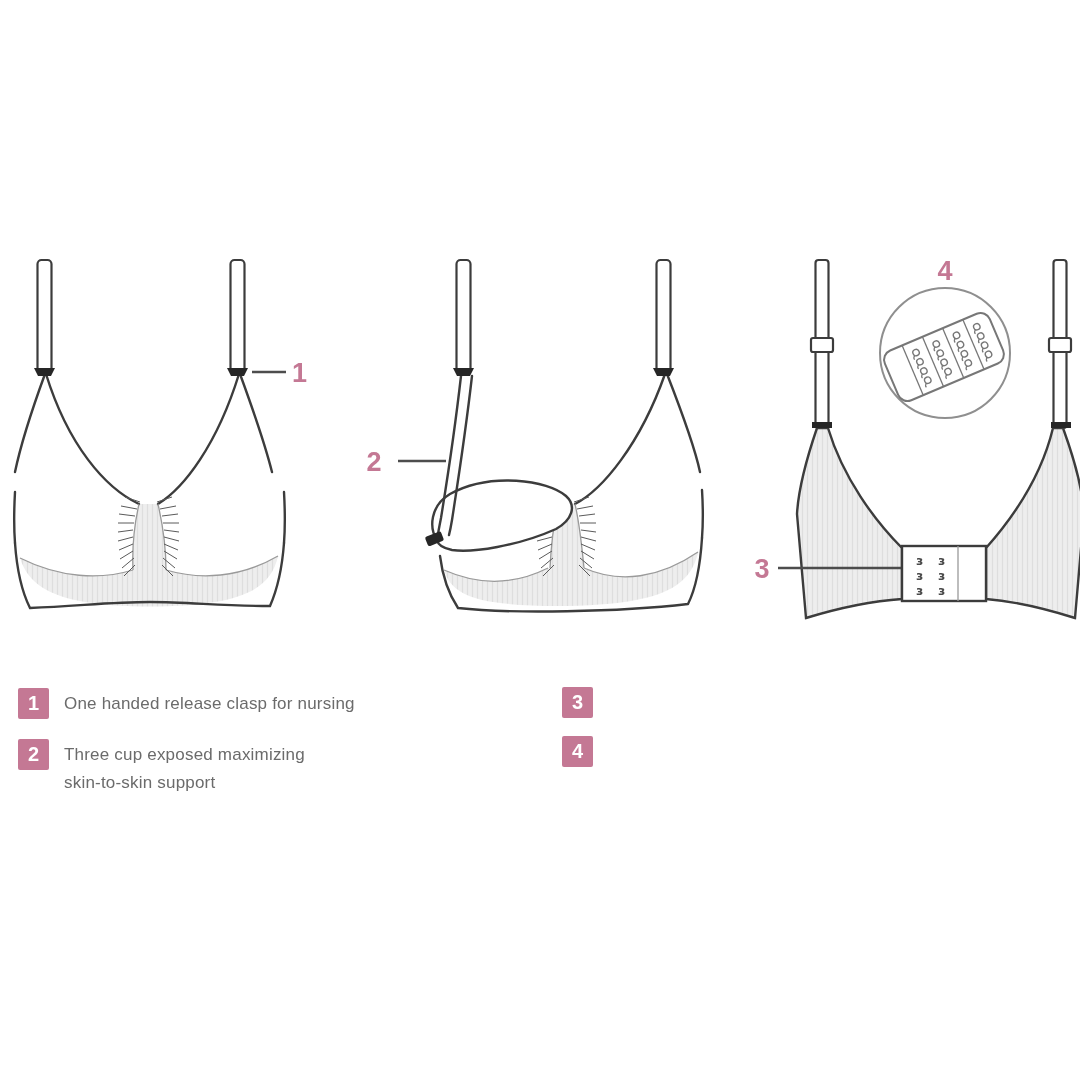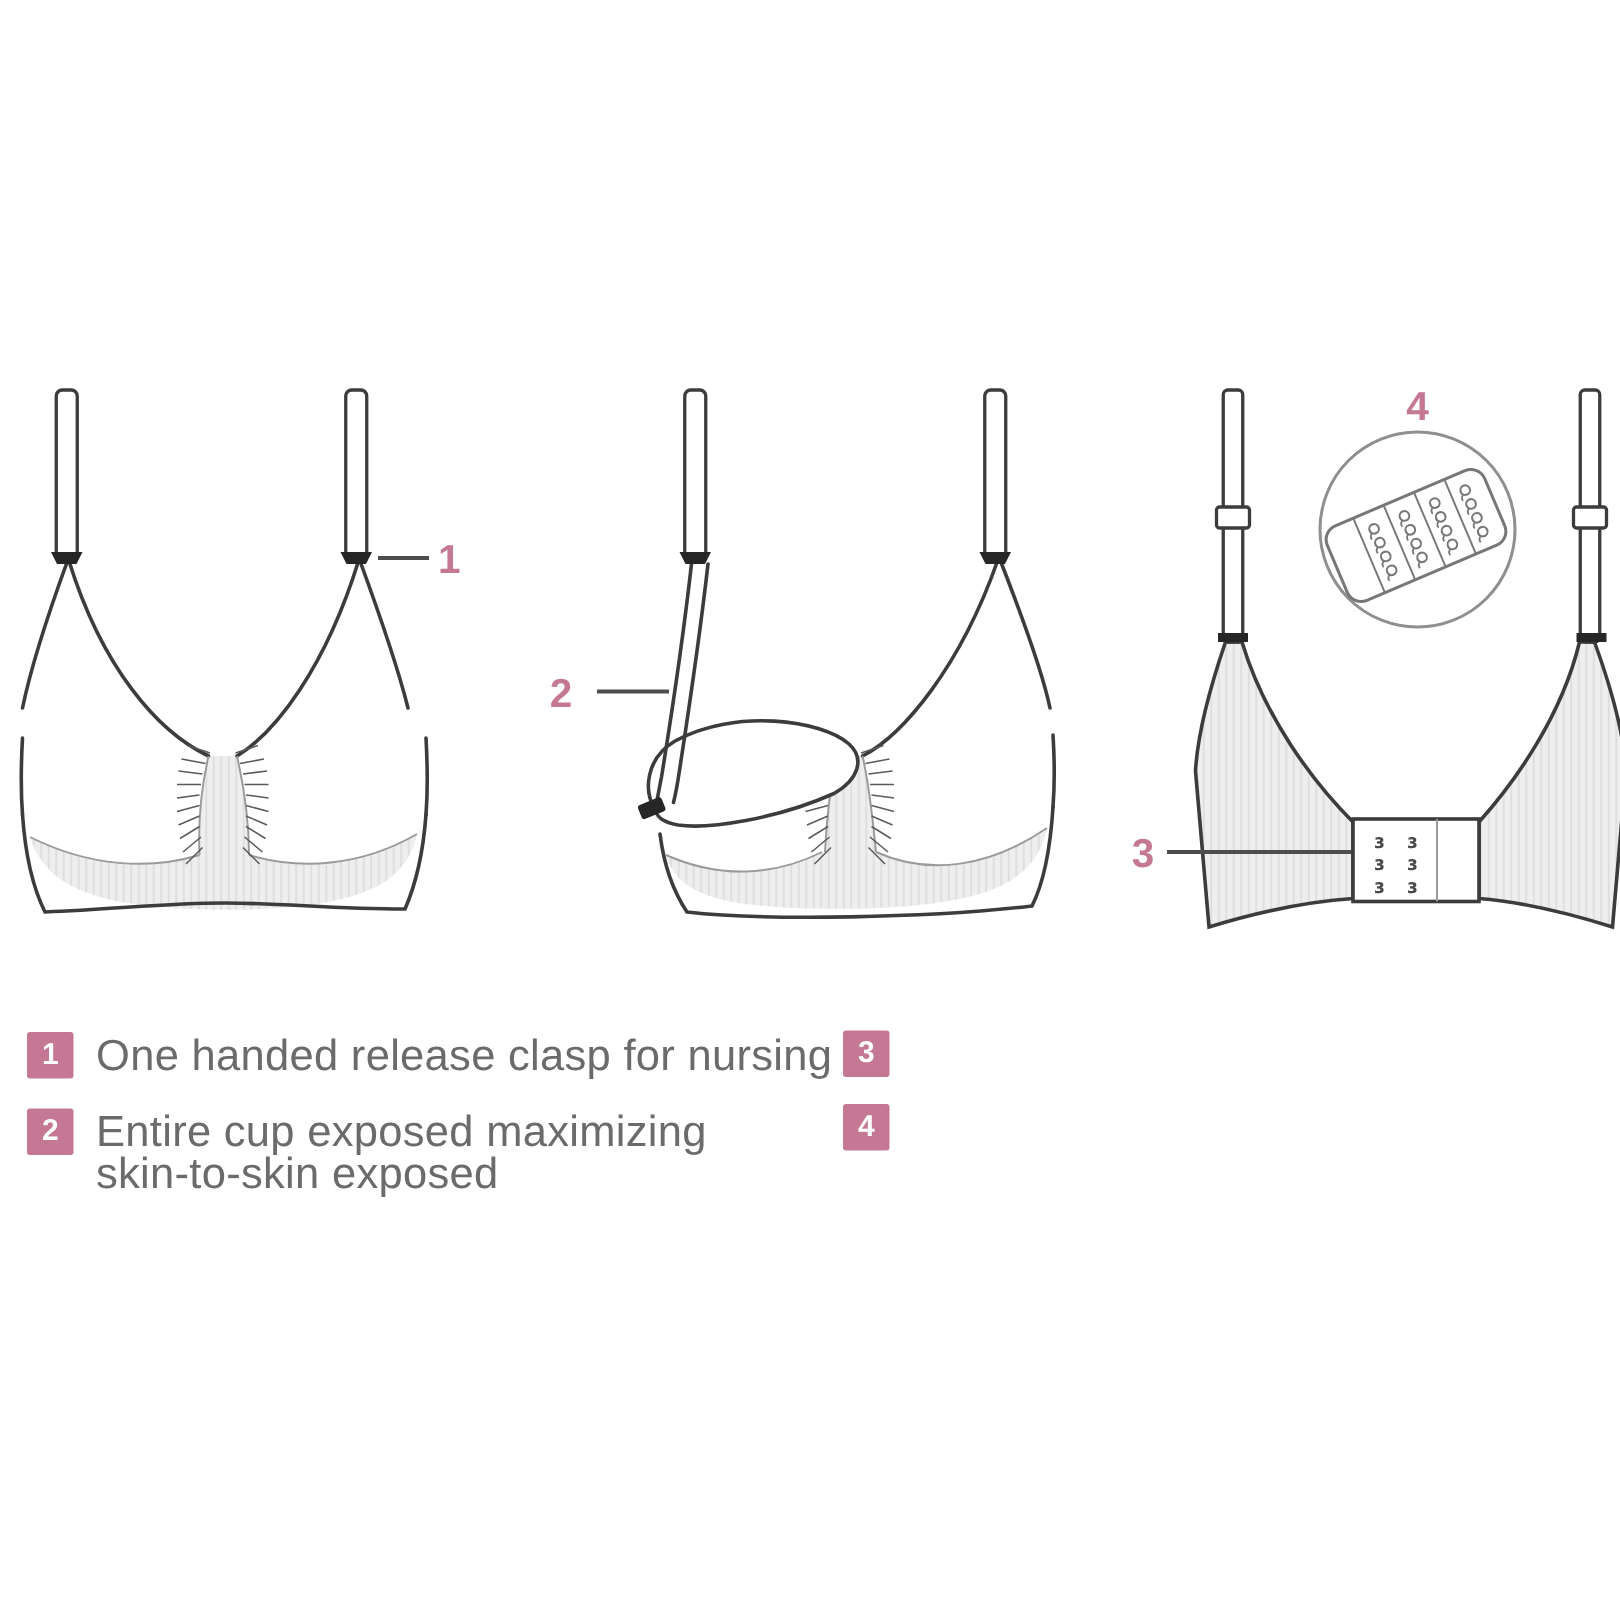--- a/index.html
+++ b/index.html
@@ -26,21 +26,21 @@
   .ext{fill:#ffffff;stroke:#777777;stroke-width:2;}
   .extline{stroke:#777777;stroke-width:1.3;fill:none;}
 
   
   .legend-row{position:absolute;display:flex;align-items:flex-start;}
   .badge{
     width:31px;height:31px;background:#c47894;border-radius:2px;flex:0 0 31px;
     color:#ffffff;font-weight:bold;font-size:20px;line-height:31px;text-align:center;
   }
   .legend-text{
-    margin-left:15px;color:#6b6b6b;font-size:29px;line-height:28px;padding-top:2px;
+    margin-left:15px;color:#6b6b6b;font-size:17px;line-height:28px;padding-top:2px;
     letter-spacing:0.2px;white-space:nowrap;
   }
 </style>
 </head>
 <body>
 
 <div class="stage">
 
   <svg width="1080" height="410" viewBox="0 0 1080 410">
     <defs>
@@ -181,22 +181,22 @@
   <div class="legend-row" style="left:18px; top:688px;">
     <div class="badge">1</div>
     <div class="legend-text">
       <span>One handed release clasp for nursing</span>
     </div>
   </div>
 
   <div class="legend-row" style="left:18px; top:739px;">
     <div class="badge">2</div>
     <div class="legend-text">
-      <span>Entire cup exposed maximizing</span><br>
-      <span>skin-to-skin exposed</span>
+      <span>Three cup exposed maximizing</span><br>
+      <span>skin-to-skin support</span>
     </div>
   </div>
 
   <div class="legend-row" style="left:562px; top:687px;">
     <div class="badge">3</div>
   </div>
 
   <div class="legend-row" style="left:562px; top:736px;">
     <div class="badge">4</div>
   </div>

